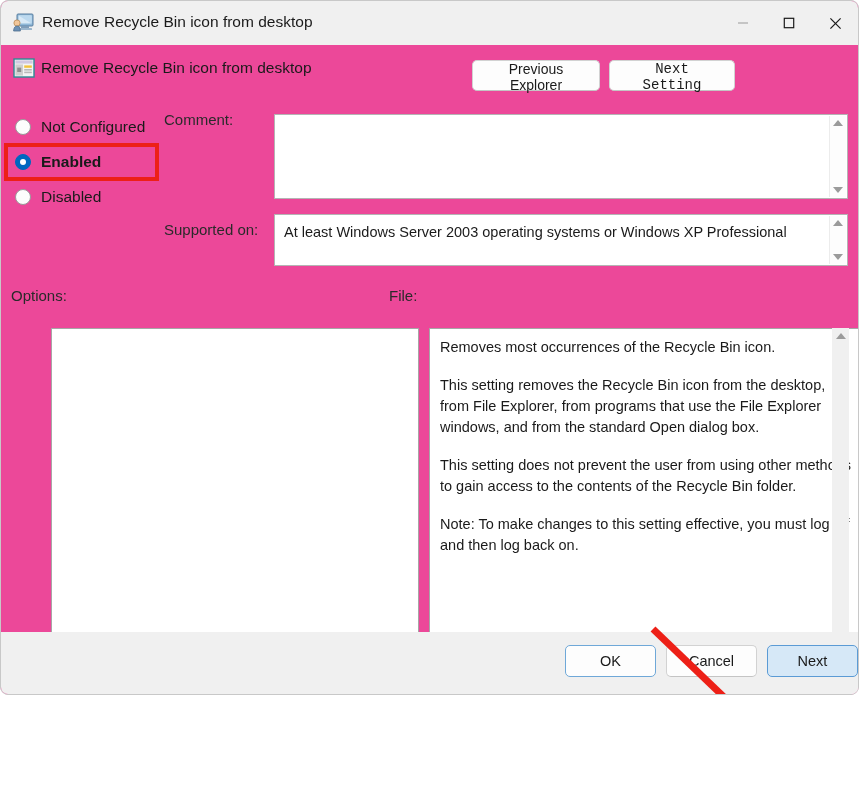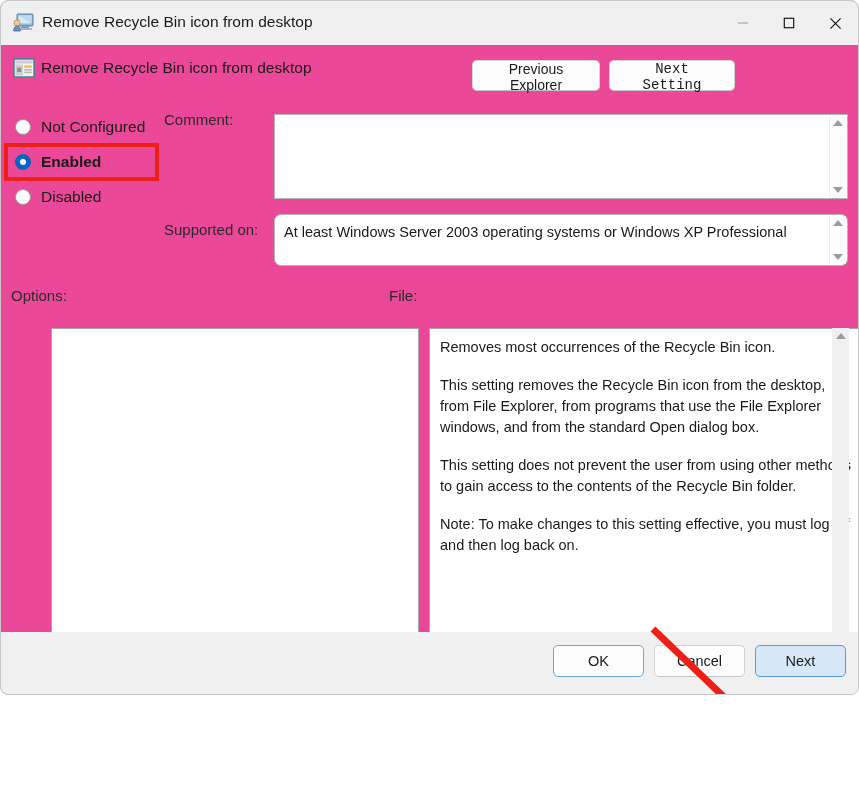--- a/index.html
+++ b/index.html
@@ -170,21 +170,21 @@
     background: #ffffff;
     border: 1px solid #b4b4b4;
     box-sizing: border-box;
   }
   #comment-box {
     left: 273px; top: 113px;
     width: 574px; height: 85px;
   }
   #supported-box {
     left: 273px; top: 213px;
-    width: 574px; height: 52px; border-radius: 7px;
+    width: 574px; height: 52px;
   }
   .textbox-text {
     position: absolute;
     left: 9px; top: 8px;
     right: 28px;
     font-size: 14.5px;
     color: #1a1a1a;
     line-height: 19px;
   }
 
@@ -263,20 +263,21 @@
   .footer-btn {
     position: absolute;
     top: 13px;
     height: 32px;
     border-radius: 5px;
     font-family: "Liberation Sans", sans-serif;
     font-size: 14.5px;
     color: #1a1a1a;
     cursor: default;
     padding: 0;
+    margin-left: 12px;
   }
   #btn-ok {
     left: 552px; width: 91px;
     background: #fdfdfd;
     border: 1px solid #6fa8d8;
   }
   #btn-cancel {
     left: 653px; width: 91px;
     background: #fdfdfd;
     border: 1px solid #d2d2d2;

